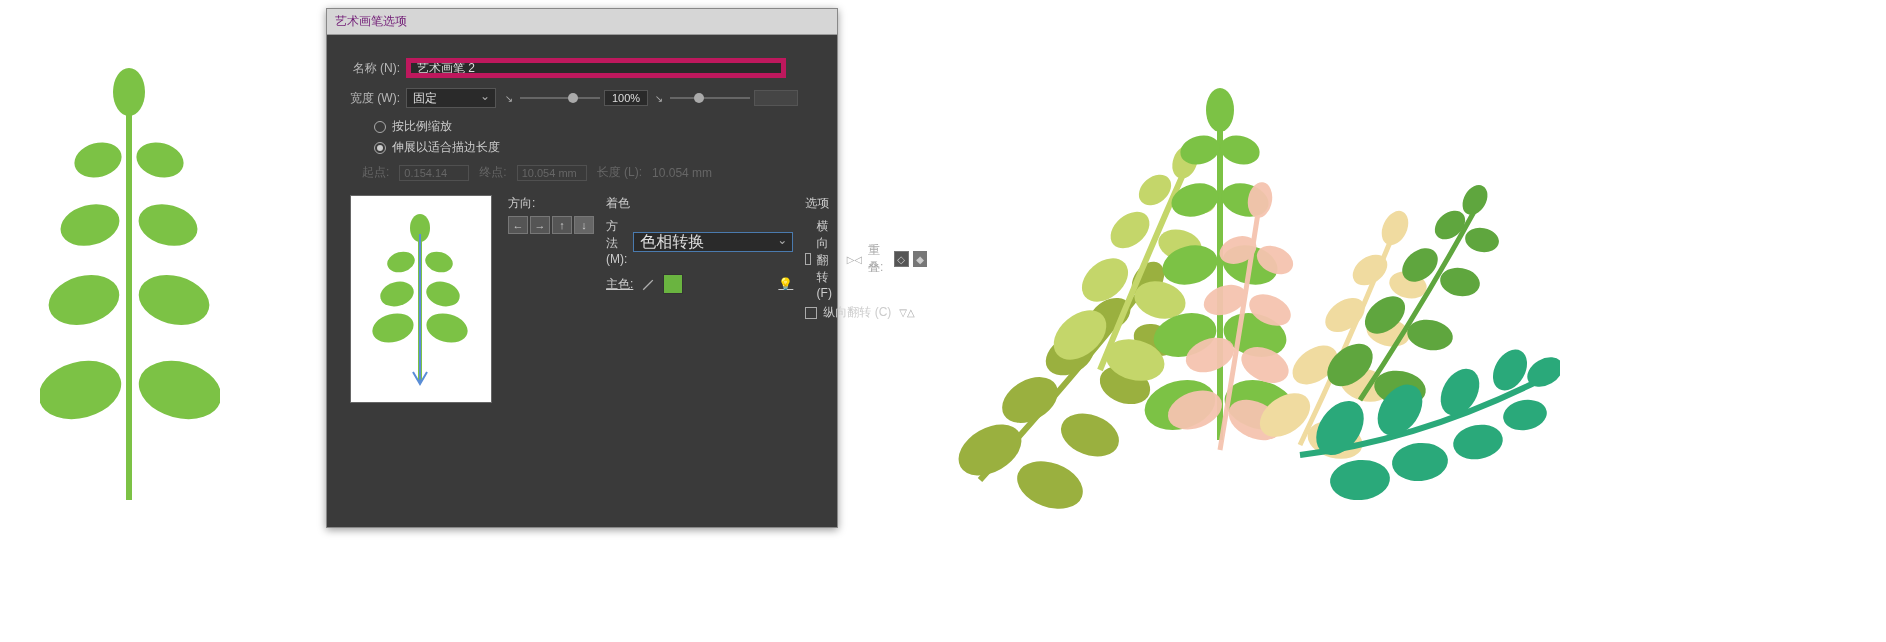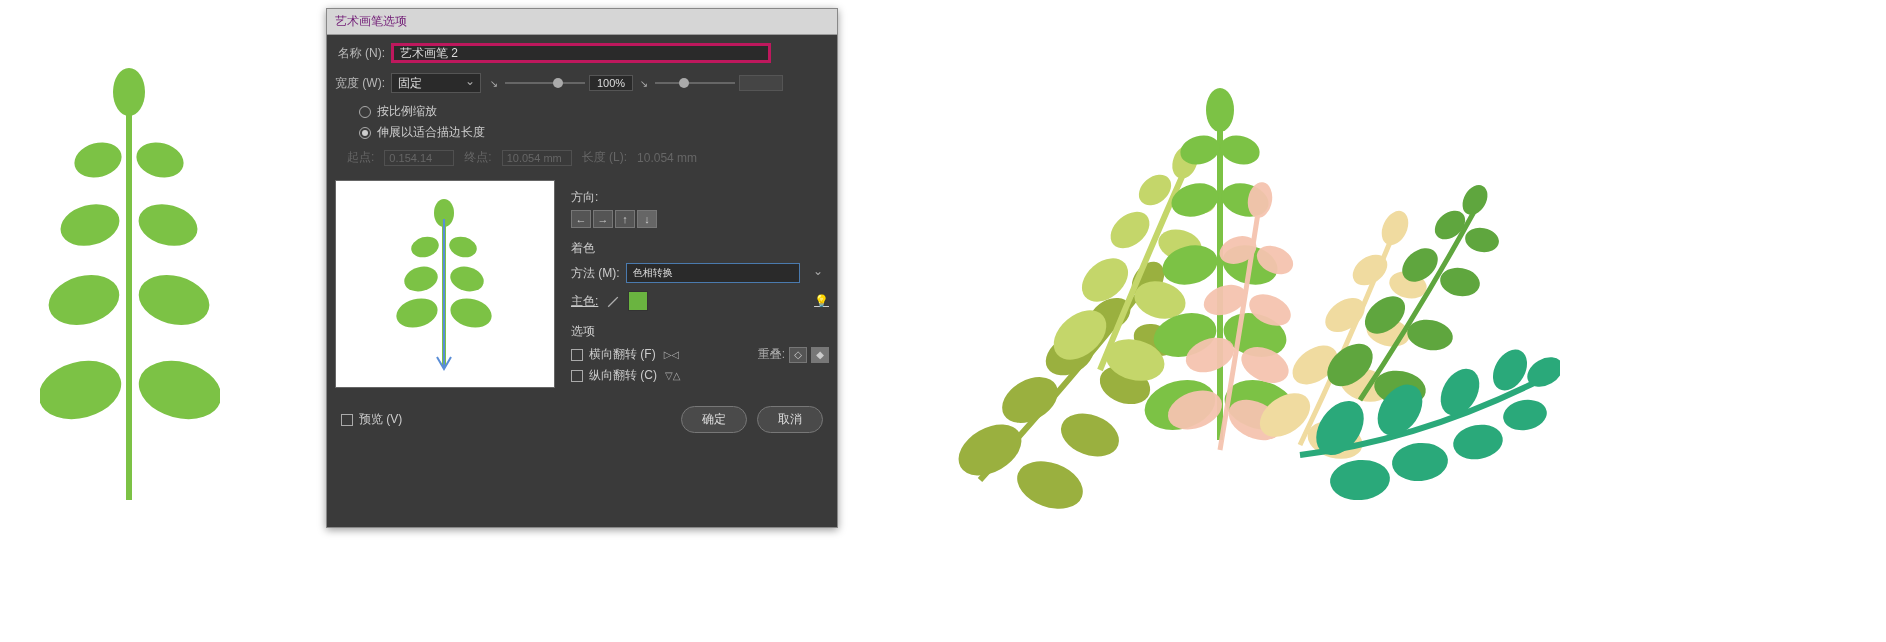--- a/index.html
+++ b/index.html
@@ -26,37 +26,37 @@
       font-size: 12px;
     }
     .dialog-title {
       background: #d6d6d6;
       color: #701a75;
       padding: 4px 8px;
       font-size: 12px;
       border-bottom: 1px solid #999;
     }
     .dialog-body {
-      padding: 8px;
+      padding: 23px;
     }
     .row {
       display: flex;
       align-items: center;
       margin-bottom: 10px;
       gap: 6px;
     }
     .label {
       color: #b8b8b8;
       font-size: 12px;
       min-width: 50px;
       text-align: right;
     }
     .text-input {
       background: #2a2a2a;
-      border: 3px solid #be185d;
+      border: 5px solid #be185d;
       color: #ddd;
       padding: 2px 6px;
       font-size: 12px;
       flex: 1;
       height: 20px;
     }
     .text-input.wide { width: 380px; flex: none; }
     .select {
       background: #2a2a2a;
       border: 1px solid #555;
@@ -186,21 +186,21 @@
       width: 220px;
       height: 208px;
       border: 1px solid #666;
       display: flex;
       align-items: center;
       justify-content: center;
     }
     .right-options {
       flex: 1;
       display: flex;
-      flex-direction: column;
+      flex-direction: row;
       gap: 12px;
       justify-content: flex-end;
     }
     .dir-buttons {
       display: flex;
       gap: 2px;
       margin-top: 4px;
     }
     .dir-btn {
       width: 20px;
@@ -212,22 +212,22 @@
       align-items: center;
       justify-content: center;
       font-size: 11px;
       cursor: pointer;
     }
     .colorize-select {
       background: #2a2a2a;
       border: 1px solid #4a7aae;
       color: #ddd;
       padding: 2px 6px;
-      font-size: 10px;
-      width: 174px;
+      font-size: 16px;
+      width: 160px;
       height: 20px;
     }
     .key-color-row {
       display: flex;
       align-items: center;
       gap: 8px;
     }
     .eyedropper {
       width: 14px;
       height: 14px;
@@ -430,30 +430,20 @@
           <div class="checkbox-row">
             <span class="checkbox"></span>
             <span>纵向翻转 (C)</span>
             <span class="flip-icon">▽△</span>
           </div>
         </div>
       </div>
     </div>
   </div>
 
-  <div class="dialog-footer">
-    <div class="preview-check">
-      <span class="checkbox"></span>
-      <span>预览 (V)</span>
-    </div>
-    <div class="footer-buttons">
-      <div class="btn">确定</div>
-      <div class="btn">取消</div>
-    </div>
-  </div>
 </div>
 
 <svg class="leaf-art" style="left:920px; top:50px;" width="640" height="480" viewBox="0 0 640 480">
 
   <g fill="#9ab03f">
     <path d="M60 430 Q160 320 230 230" stroke="#9ab03f" stroke-width="6" fill="none"></path>
     <ellipse cx="70" cy="400" rx="34" ry="22" transform="rotate(-30 70 400)"></ellipse>
     <ellipse cx="130" cy="435" rx="34" ry="22" transform="rotate(20 130 435)"></ellipse>
     <ellipse cx="110" cy="350" rx="30" ry="20" transform="rotate(-30 110 350)"></ellipse>
     <ellipse cx="170" cy="385" rx="30" ry="20" transform="rotate(20 170 385)"></ellipse>

